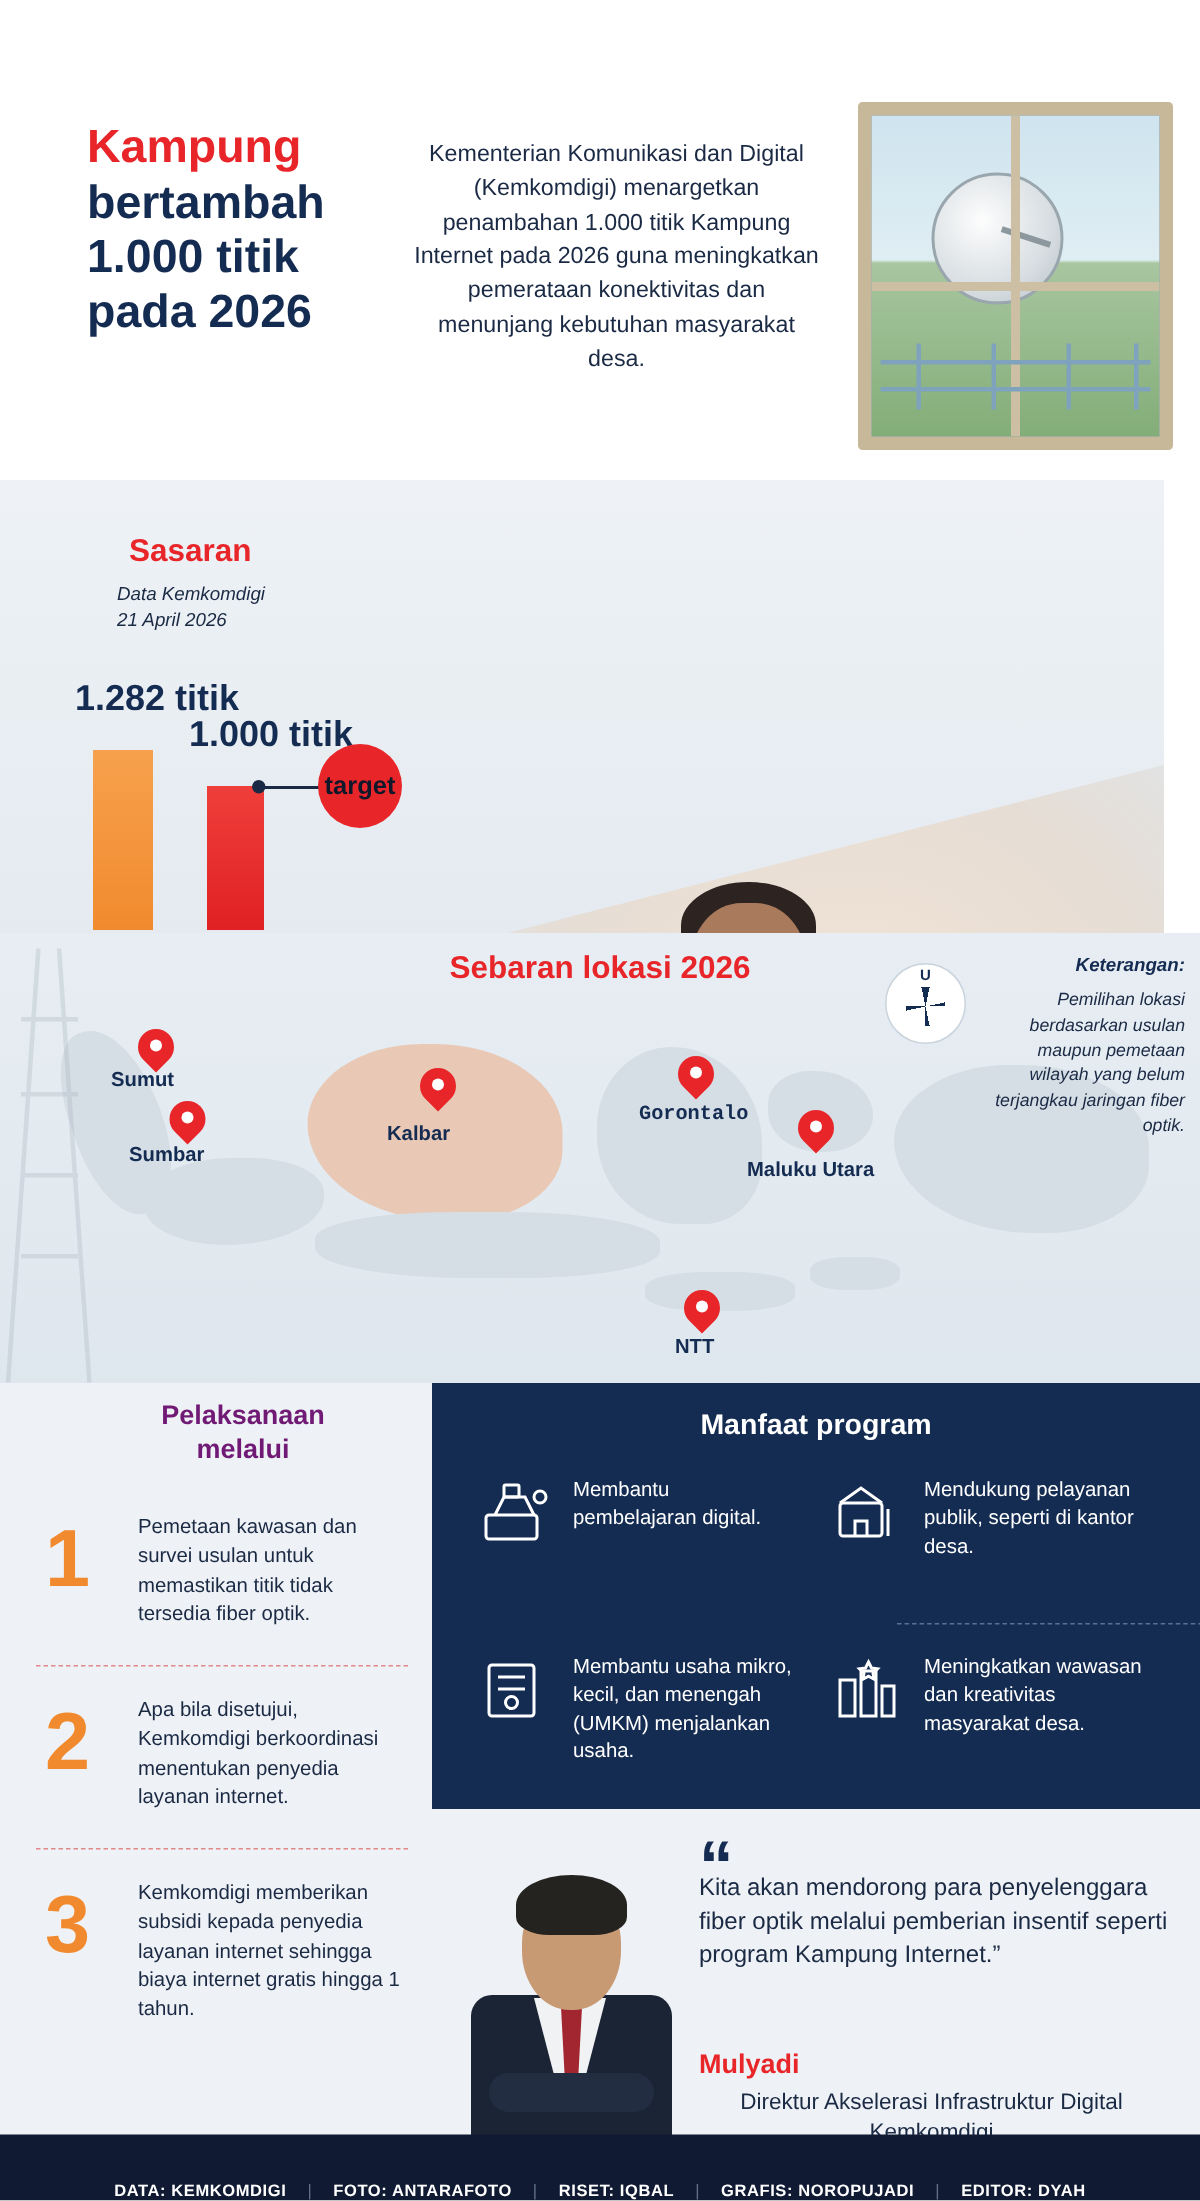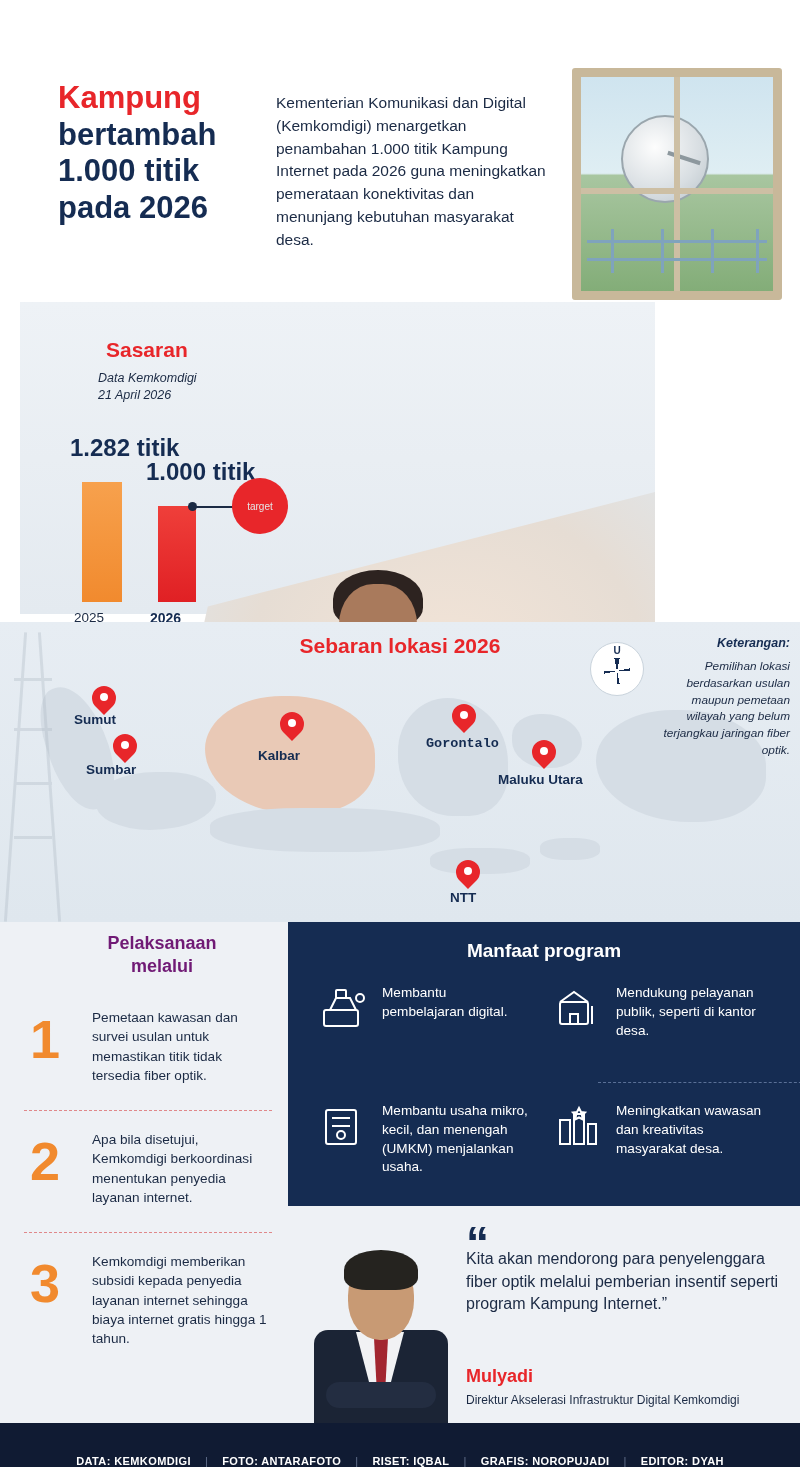--- a/index.html
+++ b/index.html
@@ -17,59 +17,58 @@
     position: absolute; top: 0; left: 0; width: 800px; height: 310px;
     background: #ffffff;
   }
   .header-title {
     position: absolute; left: 58px; top: 80px; width: 210px;
     font-size: 31px; font-weight: bold; line-height: 1.18; color: #152c52;
   }
   .header-title .red { color: #e8262a; display: block; }
   .header-desc {
     position: absolute; left: 276px; top: 92px; width: 270px;
-    font-size: 15.5px; line-height: 1.47; color: #1b2a44;
+    font-size: 15.5px; line-height: 1.47; color: #1b2a44; text-align: center;
   }
   .photo-window {
     position: absolute; right: 18px; top: 68px; width: 210px; height: 232px;
     background: #8fa7b8; border: 9px solid #c8b89a; border-radius: 3px;
     overflow: hidden;
   }
   .pw-sky { position: absolute; inset: 0; background: linear-gradient(#cfe4ef 0%, #dfeef3 45%, #a8c6a0 46%, #83ad78 100%); }
   .pw-frame-v { position: absolute; left: 50%; top: 0; bottom: 0; width: 6px; margin-left: -3px; background: #cdbfa4; }
   .pw-frame-h { position: absolute; left: 0; right: 0; top: 52%; height: 6px; background: #cdbfa4; }
   .pw-dish { position: absolute; left: 40px; top: 38px; width: 88px; height: 88px; border-radius: 50%;
     background: radial-gradient(circle at 38% 36%, #fdfdfd, #d8dee2 60%, #b9c3c9 100%); border: 2px solid #9aa6ad; }
   .pw-dish:after { content:""; position:absolute; left: 52%; top: 46%; width: 34px; height: 4px; background:#8d989e; transform: rotate(18deg);}
   .pw-rail { position: absolute; left: 6px; right: 6px; bottom: 48px; height: 3px; background:#7fa3bd; }
   .pw-rail2 { position: absolute; left: 6px; right: 6px; bottom: 30px; height: 3px; background:#7fa3bd; }
   .pw-post { position:absolute; bottom: 18px; width:3px; height: 44px; background:#7fa3bd; }
 
   
   .band-sasaran {
-    position: absolute; top: 302px; left: 0; width: 635px; height: 312px;
+    position: absolute; top: 320px; left: 0; width: 776px; height: 312px;
     background: linear-gradient(180deg,#eef2f6 0%, #e4eaf0 100%);
-    margin-left: 20px;
   }
   .sasaran-title {
     position: absolute; left: 86px; top: 36px; font-size: 21px; font-weight: bold; color: #e8262a;
   }
   .sasaran-sub {
     position: absolute; left: 78px; top: 68px; font-size: 12.5px; font-style: italic; color: #1b2a44; line-height: 1.35;
   }
   .bar-group { position: absolute; left: 50px; top: 118px; width: 210px; height: 190px; }
   .bar-a { position: absolute; left: 12px; top: 62px; width: 40px; height: 120px; background: linear-gradient(180deg,#f7a14d,#f18a2e); }
   .bar-b { position: absolute; left: 88px; top: 86px; width: 38px; height: 96px; background: linear-gradient(180deg,#ef3f3a,#e02024); }
   .bar-val-a { position: absolute; left: 0px; top: 14px; font-size: 24px; font-weight: bold; color: #152c52; }
   .bar-val-b { position: absolute; left: 76px; top: 38px; font-size: 24px; font-weight: bold; color: #152c52; }
   .bar-lbl-a { position: absolute; left: 4px; top: 190px; font-size: 13.5px; color: #1b2a44; }
   .bar-lbl-b { position: absolute; left: 80px; top: 190px; font-size: 14px; font-weight: bold; color: #152c52; }
   .target-badge {
     position: absolute; left: 162px; top: 58px; width: 56px; height: 56px; border-radius: 50%;
-    background: #e8262a; color: #e5e5e5; font-size: 10px; font-weight: normal;
+    background: #e8262a; color: #0f172a; font-size: 17px; font-weight: bold;
     display: flex; align-items: center; justify-content: center;
   }
   .target-line { position: absolute; left: 122px; top: 86px; width: 42px; height: 2px; background: #1b2a44; }
   .target-dot { position: absolute; left: 118px; top: 82px; width: 9px; height: 9px; border-radius: 50%; background: #1b2a44; }
 
   
   .photo-person {
     position: absolute; right: 0; top: 190px; width: 520px; height: 440px;
     background: radial-gradient(ellipse at 60% 40%, #f3e4d7 0%, #e6ddd4 45%, #dfe6ec 80%);
     clip-path: polygon(14% 26%, 100% 0%, 100% 100%, 0% 100%);
@@ -121,21 +120,21 @@
   .manfaat-title { position: absolute; left: 0; right: 0; top: 18px; text-align: center; font-size: 19px; font-weight: bold; color: #ffffff; }
   .mf { position: absolute; width: 220px; }
   .mf .ico { position: absolute; left: 0; top: 0; width: 56px; height: 50px; }
   .mf .txt { position: absolute; left: 66px; top: 0; width: 150px; font-size: 13.6px; color: #ffffff; line-height: 1.38; }
   .mf-div-h { position: absolute; left: 310px; top: 160px; width: 460px; border-top: 1px dashed #5a7096; }
 
   .quote-panel { position: absolute; left: 288px; top: 284px; width: 512px; height: 240px; background: #eef1f5; }
   .quote-mark { position: absolute; left: 178px; top: 24px; font-size: 46px; font-weight: bold; color: #152c52; line-height: .6; letter-spacing: -4px; }
   .quote-text { position: absolute; left: 178px; top: 42px; width: 320px; font-size: 16px; color: #1b2a44; line-height: 1.42; }
   .quote-name { position: absolute; left: 178px; top: 160px; font-size: 18px; font-weight: bold; color: #e8262a; }
-  .quote-role { position: absolute; left: 178px; top: 186px; width: 310px; font-size: 12px; color: #1b2a44; line-height: 1.35; }
+  .quote-role { position: absolute; left: 178px; top: 186px; width: 310px; font-size: 15px; color: #1b2a44; line-height: 1.35; text-align: center; }
   .portrait { position: absolute; left: 12px; top: 26px; width: 160px; height: 208px; }
   .pt-suit { position: absolute; left: 14px; top: 98px; width: 134px; height: 112px; background:#1b2435; border-radius: 14px 14px 0 0;}
   .pt-shirt { position: absolute; left: 56px; top: 100px; width: 48px; height: 70px; background:#f1f2f4; clip-path: polygon(0 0,100% 0,62% 100%,38% 100%);}
   .pt-tie { position: absolute; left: 74px; top: 106px; width: 14px; height: 58px; background:#a22630; clip-path: polygon(0 0,100% 0,78% 100%,22% 100%);}
   .pt-head { position: absolute; left: 48px; top: 26px; width: 66px; height: 82px; border-radius: 46% 46% 48% 48%; background:#c89a74;}
   .pt-hair { position: absolute; left: 44px; top: 18px; width: 74px; height: 40px; border-radius: 50% 50% 30% 30%; background:#25231f;}
   .pt-arm { position: absolute; left: 26px; top: 150px; width: 110px; height: 26px; background:#232d41; border-radius: 14px;}
 
   
   .footer { position: absolute; left: 0; bottom: 0; width: 800px; height: 44px; background: #101b33;

